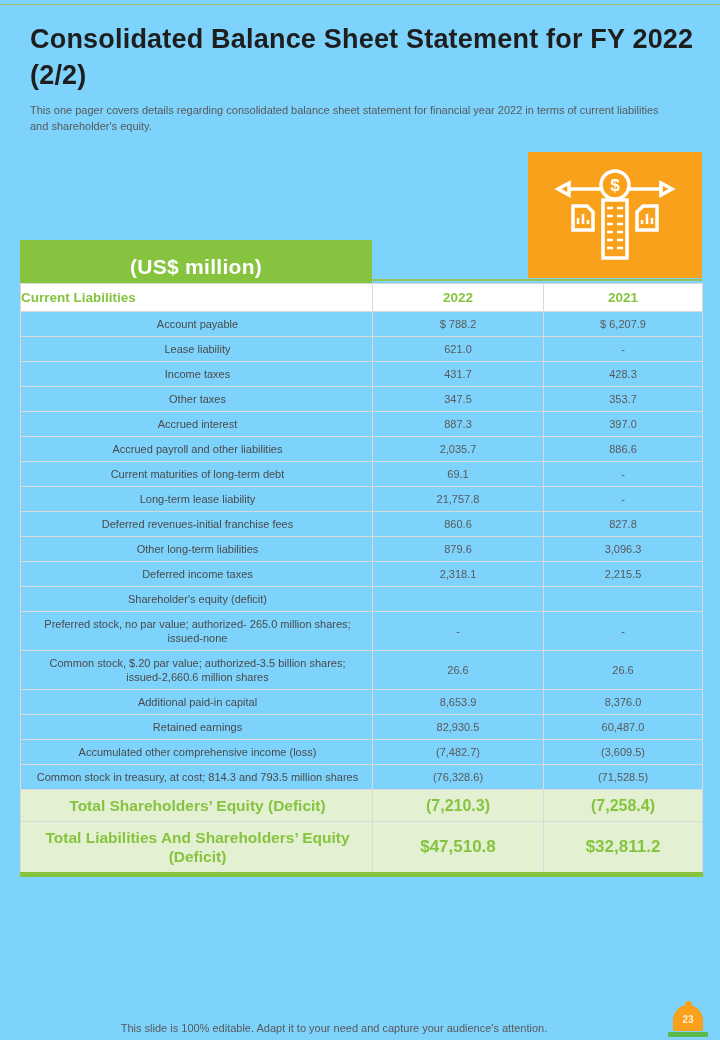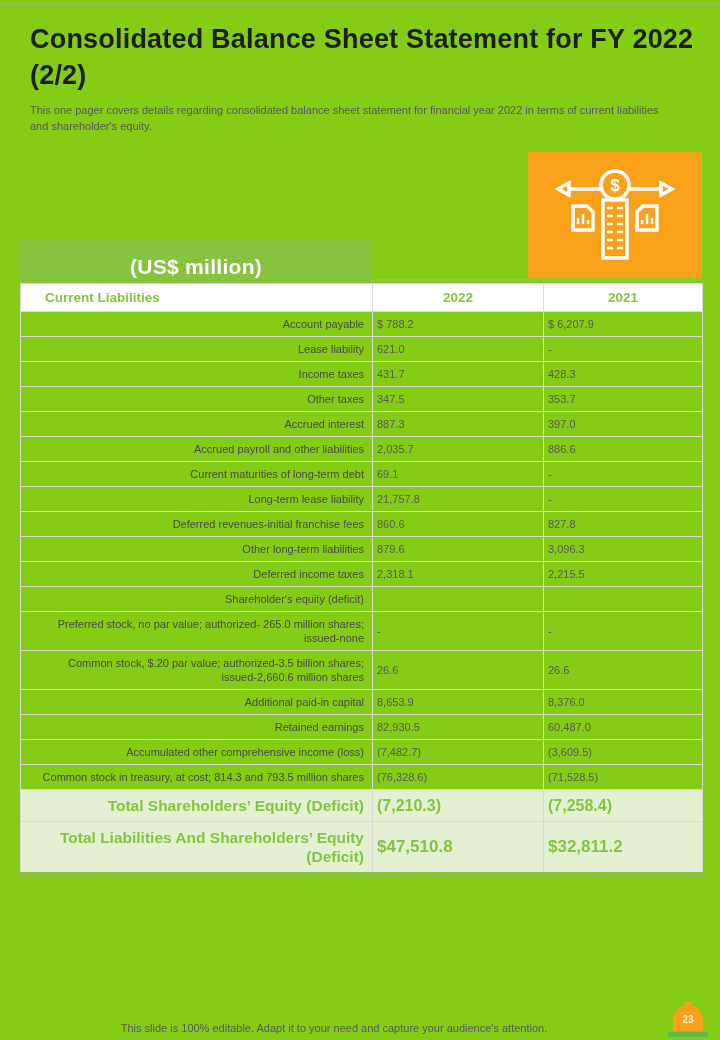--- a/index.html
+++ b/index.html
@@ -1,18 +1,18 @@
 <!DOCTYPE html>
 <html><head>
 <meta charset="utf-8">
 <style>
   * { margin:0; padding:0; box-sizing:border-box; }
   html,body { background:#fff; }
   .slide {
-    position:relative; width:720px; height:1040px; background:#84cc16; overflow:hidden;
+    position:relative; width:720px; height:1040px; background:#7dd3fc; overflow:hidden;
     font-family:"Liberation Sans", sans-serif;
   }
   .top-rule { position:absolute; top:4px; left:0; width:720px; height:1px; background:#9DBE5F; }
 
   .title {
     position:absolute; left:30px; top:22px; width:665px;
     font-size:27px; line-height:1.32; font-weight:bold; color:#1E1E1E; letter-spacing:.2px;
   }
   .subtitle {
     position:absolute; left:30px; top:103px; width:645px;
@@ -33,23 +33,23 @@
 
   table.bs-table {
     position:absolute; left:20px; top:283px; width:682px;
     border-collapse:collapse; table-layout:fixed;
   }
   .bs-table col.c1 { width:352px; } .bs-table col.c2 { width:171px; } .bs-table col.c3 { width:159px; }
   .bs-table th, .bs-table td { border:1px solid #D9D9D9; vertical-align:middle; }
   .bs-table thead th {
     color:#86C440; font-size:13.5px; font-weight:bold; height:28px; text-align:center; background:#fff;
   }
-  .bs-table thead th.label-col { text-align:left; padding-left:24px; }
-  .bs-table td.lbl { text-align:right; padding:5px 8px 5px 10px; font-size:11px; line-height:14px; color:#4A4A4A; }
-  .bs-table td.val { text-align:left; padding:5px 4px; font-size:11px; color:#595959;margin-top:48px; }
+  .bs-table thead th.label-col { text-align:left; padding-left:0; }
+  .bs-table td.lbl { text-align:center; padding:5px 8px 5px 10px; font-size:11px; line-height:14px; color:#4A4A4A; }
+  .bs-table td.val { text-align:center; padding:5px 4px; font-size:11px; color:#595959;margin-top:48px; }
   tr.subtotal td { background:#F2F2F2; color:#86C440 !important; font-weight:bold; }
   tr.subtotal td.lbl { font-size:17px; line-height:20px; padding-top:5px; padding-bottom:5px; }
   tr.subtotal td.val { font-size:16px; }
   tr.total td { background:#E4F0D2; color:#86C440 !important; font-weight:bold; }
   tr.total td.lbl { font-size:15.5px; line-height:19px; padding-top:6px; padding-bottom:6px; }
   tr.total td.val { font-size:16px; }
   tr.grand td { border-bottom:5px solid #86C440; }
   tr.grand td.val { font-size:17px; }
 
   .footer-note {

